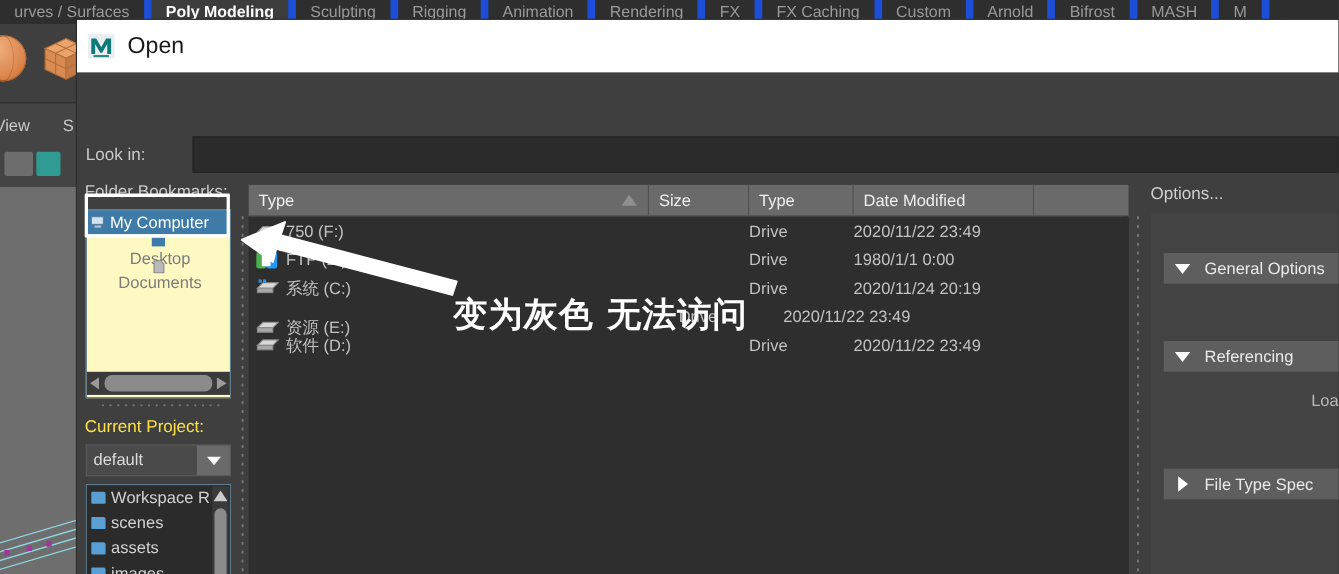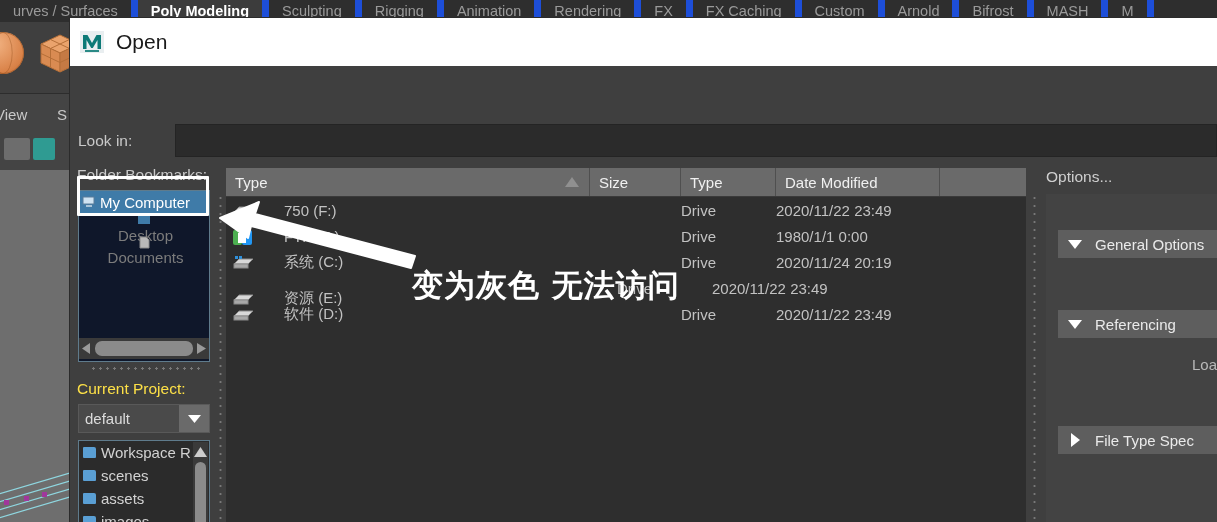--- a/index.html
+++ b/index.html
@@ -95,21 +95,21 @@
     background: #2b2b2b; border: 1px solid #242424;
   }
 
   .fb-label {
     position: absolute; left: 7px; top: 100px;
     font-size: 15.5px; color: #c9c9c9;
   }
   .fb-box {
     position: absolute; left: 8px; top: 124px;
     width: 132px; height: 172px;
-    background: #0f172a;
+    background: #fef9c3;
     border: 1px solid #5f7b8c;
   }
   .fb-item {
     height: 22px; display: flex; align-items: center;
     padding-left: 3px; font-size: 15px; color: #cfcfcf;
   }
   .fb-item.sel { background: #3f7ba8; color: #ffffff; }
   .fb-item.dim { color: #7c7c7c; flex-direction: column; }
   .fb-ico { width: 14px; height: 14px; margin-right: 4px; flex: none; }
 
@@ -201,21 +201,21 @@
   }
   .sort-tri {
     position: absolute; right: 10px; top: 9px;
     width: 0; height: 0;
     border-left: 7px solid transparent;
     border-right: 7px solid transparent;
     border-bottom: 10px solid #909090;
   }
   .fl-rows { position: relative; }
   .fl-row { display: flex; height: 26px; align-items: center; }
-  .fl-c-name { display: flex; align-items: center; padding-left: 6px; gap: 24px; }
+  .fl-c-name { display: flex; align-items: flex-start; padding-left: 6px; }
   .fl-c { font-size: 15px; color: #c2c2c2; }
   .drive-ico { width: 22px; height: 15px; margin-right: 6px; flex: none; }
 
   .fl-vscroll {
     position: absolute; right: 0; top: 29px; width: 5px; height: 373px;
     background: #2e2e2e;
   }
 
   .vdots2 {
     position: absolute; left: 962px; top: 128px; width: 5px; height: 376px;

